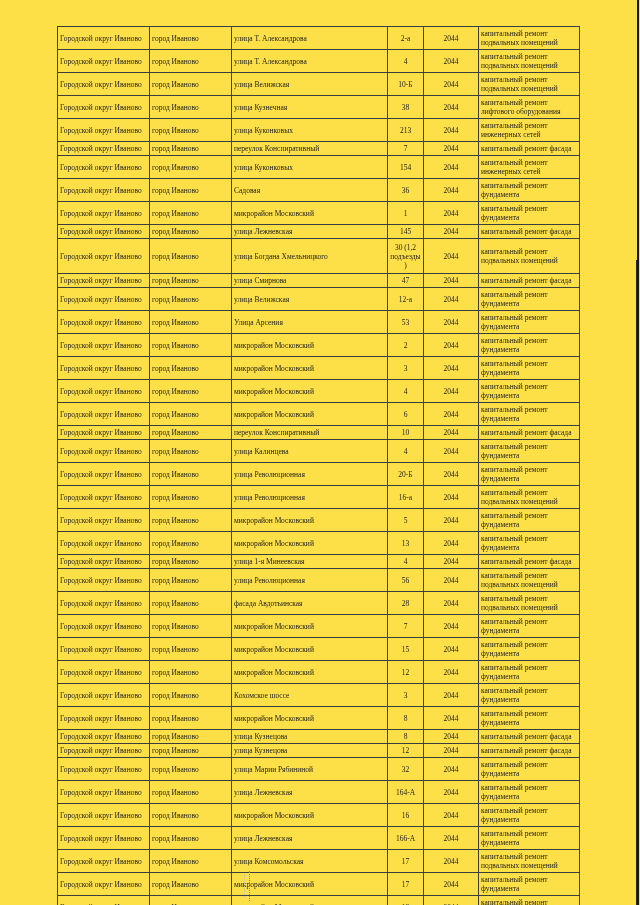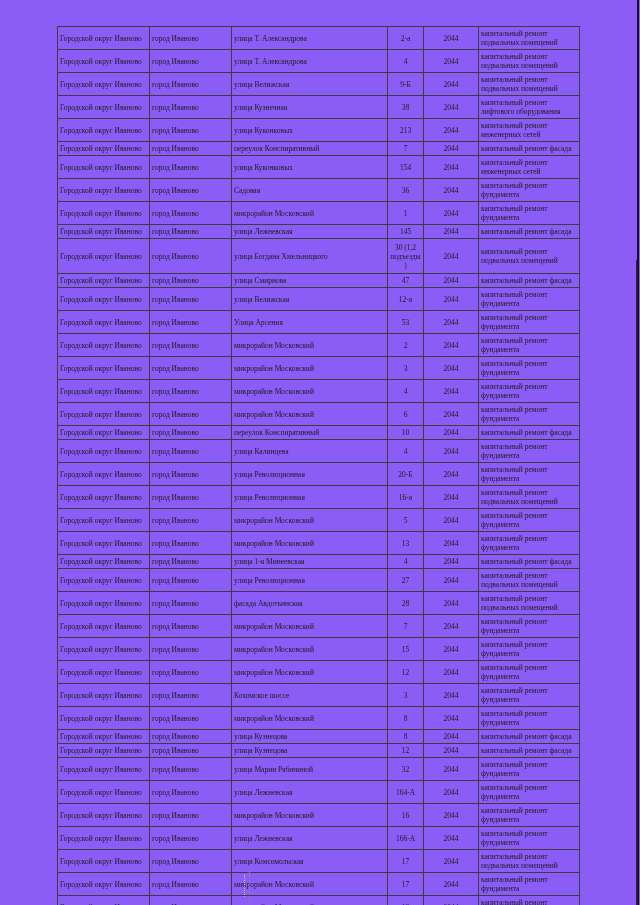--- a/index.html
+++ b/index.html
@@ -4,21 +4,21 @@
 <style>
   html,body{margin:0;padding:0;}
   body{
     width:640px;height:905px;
     background:#ffffff;
     font-family:"Liberation Serif","DejaVu Serif",serif;
     color:#1c1c1c;
     position:relative;
     overflow:hidden;
   }
-  .page{position:absolute;inset:0;background:#8b5cf6;}
+  .page{position:absolute;inset:0;background:#fde047;}
   
   .scan-edge{
     position:absolute;top:0;right:1px;width:2px;height:905px;
     background:#161616;
   }
   .scan-edge-thick{
     position:absolute;top:260px;right:3px;width:1px;height:645px;
     background:#2a2a2a;
   }
   .scan-dots{
@@ -83,21 +83,21 @@
     <td class="c-street">улица Т. Александрова</td>
     <td class="c-house">4</td>
     <td class="c-year">2044</td>
     <td class="c-work">капитальный ремонт подвальных помещений</td>
   </tr>
 
   <tr class="r2">
     <td class="c-district">Городской округ Иваново</td>
     <td class="c-city">город Иваново</td>
     <td class="c-street">улица Велижская</td>
-    <td class="c-house">9-Б</td>
+    <td class="c-house">10-Б</td>
     <td class="c-year">2044</td>
     <td class="c-work">капитальный ремонт подвальных помещений</td>
   </tr>
 
   <tr class="r2">
     <td class="c-district">Городской округ Иваново</td>
     <td class="c-city">город Иваново</td>
     <td class="c-street">улица Кузнечная</td>
     <td class="c-house">38</td>
     <td class="c-year">2044</td>
@@ -290,21 +290,21 @@
     <td class="c-street">улица 1-я Минеевская</td>
     <td class="c-house">4</td>
     <td class="c-year">2044</td>
     <td class="c-work">капитальный ремонт фасада</td>
   </tr>
 
   <tr class="r2">
     <td class="c-district">Городской округ Иваново</td>
     <td class="c-city">город Иваново</td>
     <td class="c-street">улица Революционная</td>
-    <td class="c-house">27</td>
+    <td class="c-house">56</td>
     <td class="c-year">2044</td>
     <td class="c-work">капитальный ремонт подвальных помещений</td>
   </tr>
 
   <tr class="r2">
     <td class="c-district">Городской округ Иваново</td>
     <td class="c-city">город Иваново</td>
     <td class="c-street">фасада Авдотьинская</td>
     <td class="c-house">28</td>
     <td class="c-year">2044</td>

